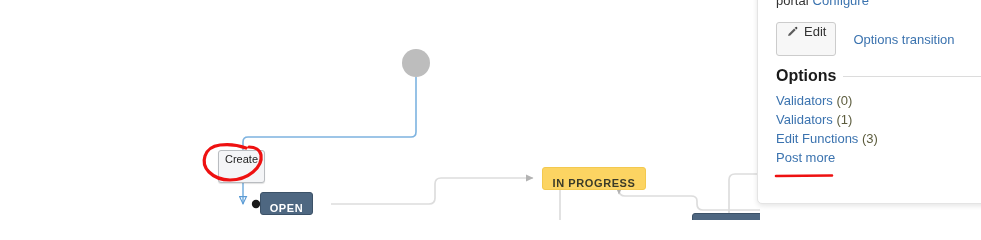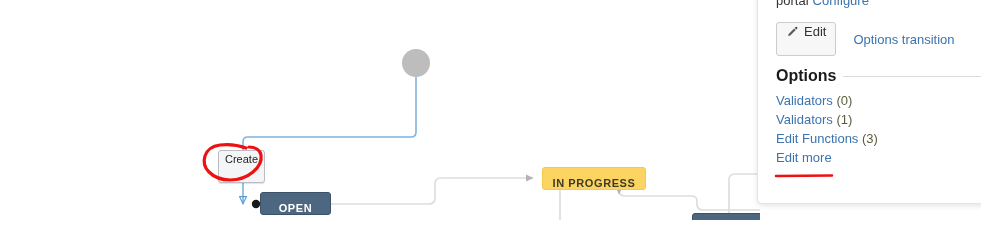--- a/index.html
+++ b/index.html
@@ -37,21 +37,21 @@
     justify-content: center;
     border-radius: 3px;
     font-size: 11px;
     font-weight: bold;
     letter-spacing: 0.6px;
     box-sizing: border-box;
     user-select: none;
   }
   #node-open {
     left: 260px; top: 192px;
-    width: 71px; height: 23px;
+    width: 53px; height: 23px;
     background: #4e6781;
     border: 1px solid #3c5268;
     color: #ffffff;
   }
   #node-inprogress {
     left: 542px; top: 167px;
     width: 104px; height: 23px;
     background: #fcd462;
     border: 1px solid #f3c94f;
     color: #3b3b28;
@@ -260,21 +260,21 @@
     </span>
     <span class="option-link">
       <span>Validators</span>
       <span class="count">(1)</span>
     </span>
     <span class="option-link">
       <span>Edit Functions</span>
       <span class="count">(3)</span>
     </span>
     <span class="option-link">
-      <span>Edit more</span>
+      <span>Post more</span>
     </span>
   </div>
 
 </div>
 
 <svg id="annotation-layer">
 
   <path d="M246,148 C238,145 228,144 220,145 C212,146 207,150 205,156
            C203,162 205,168 209,172 C214,177 222,180 230,180
            C239,180 247,177 253,172 C259,167 262,161 261,155

